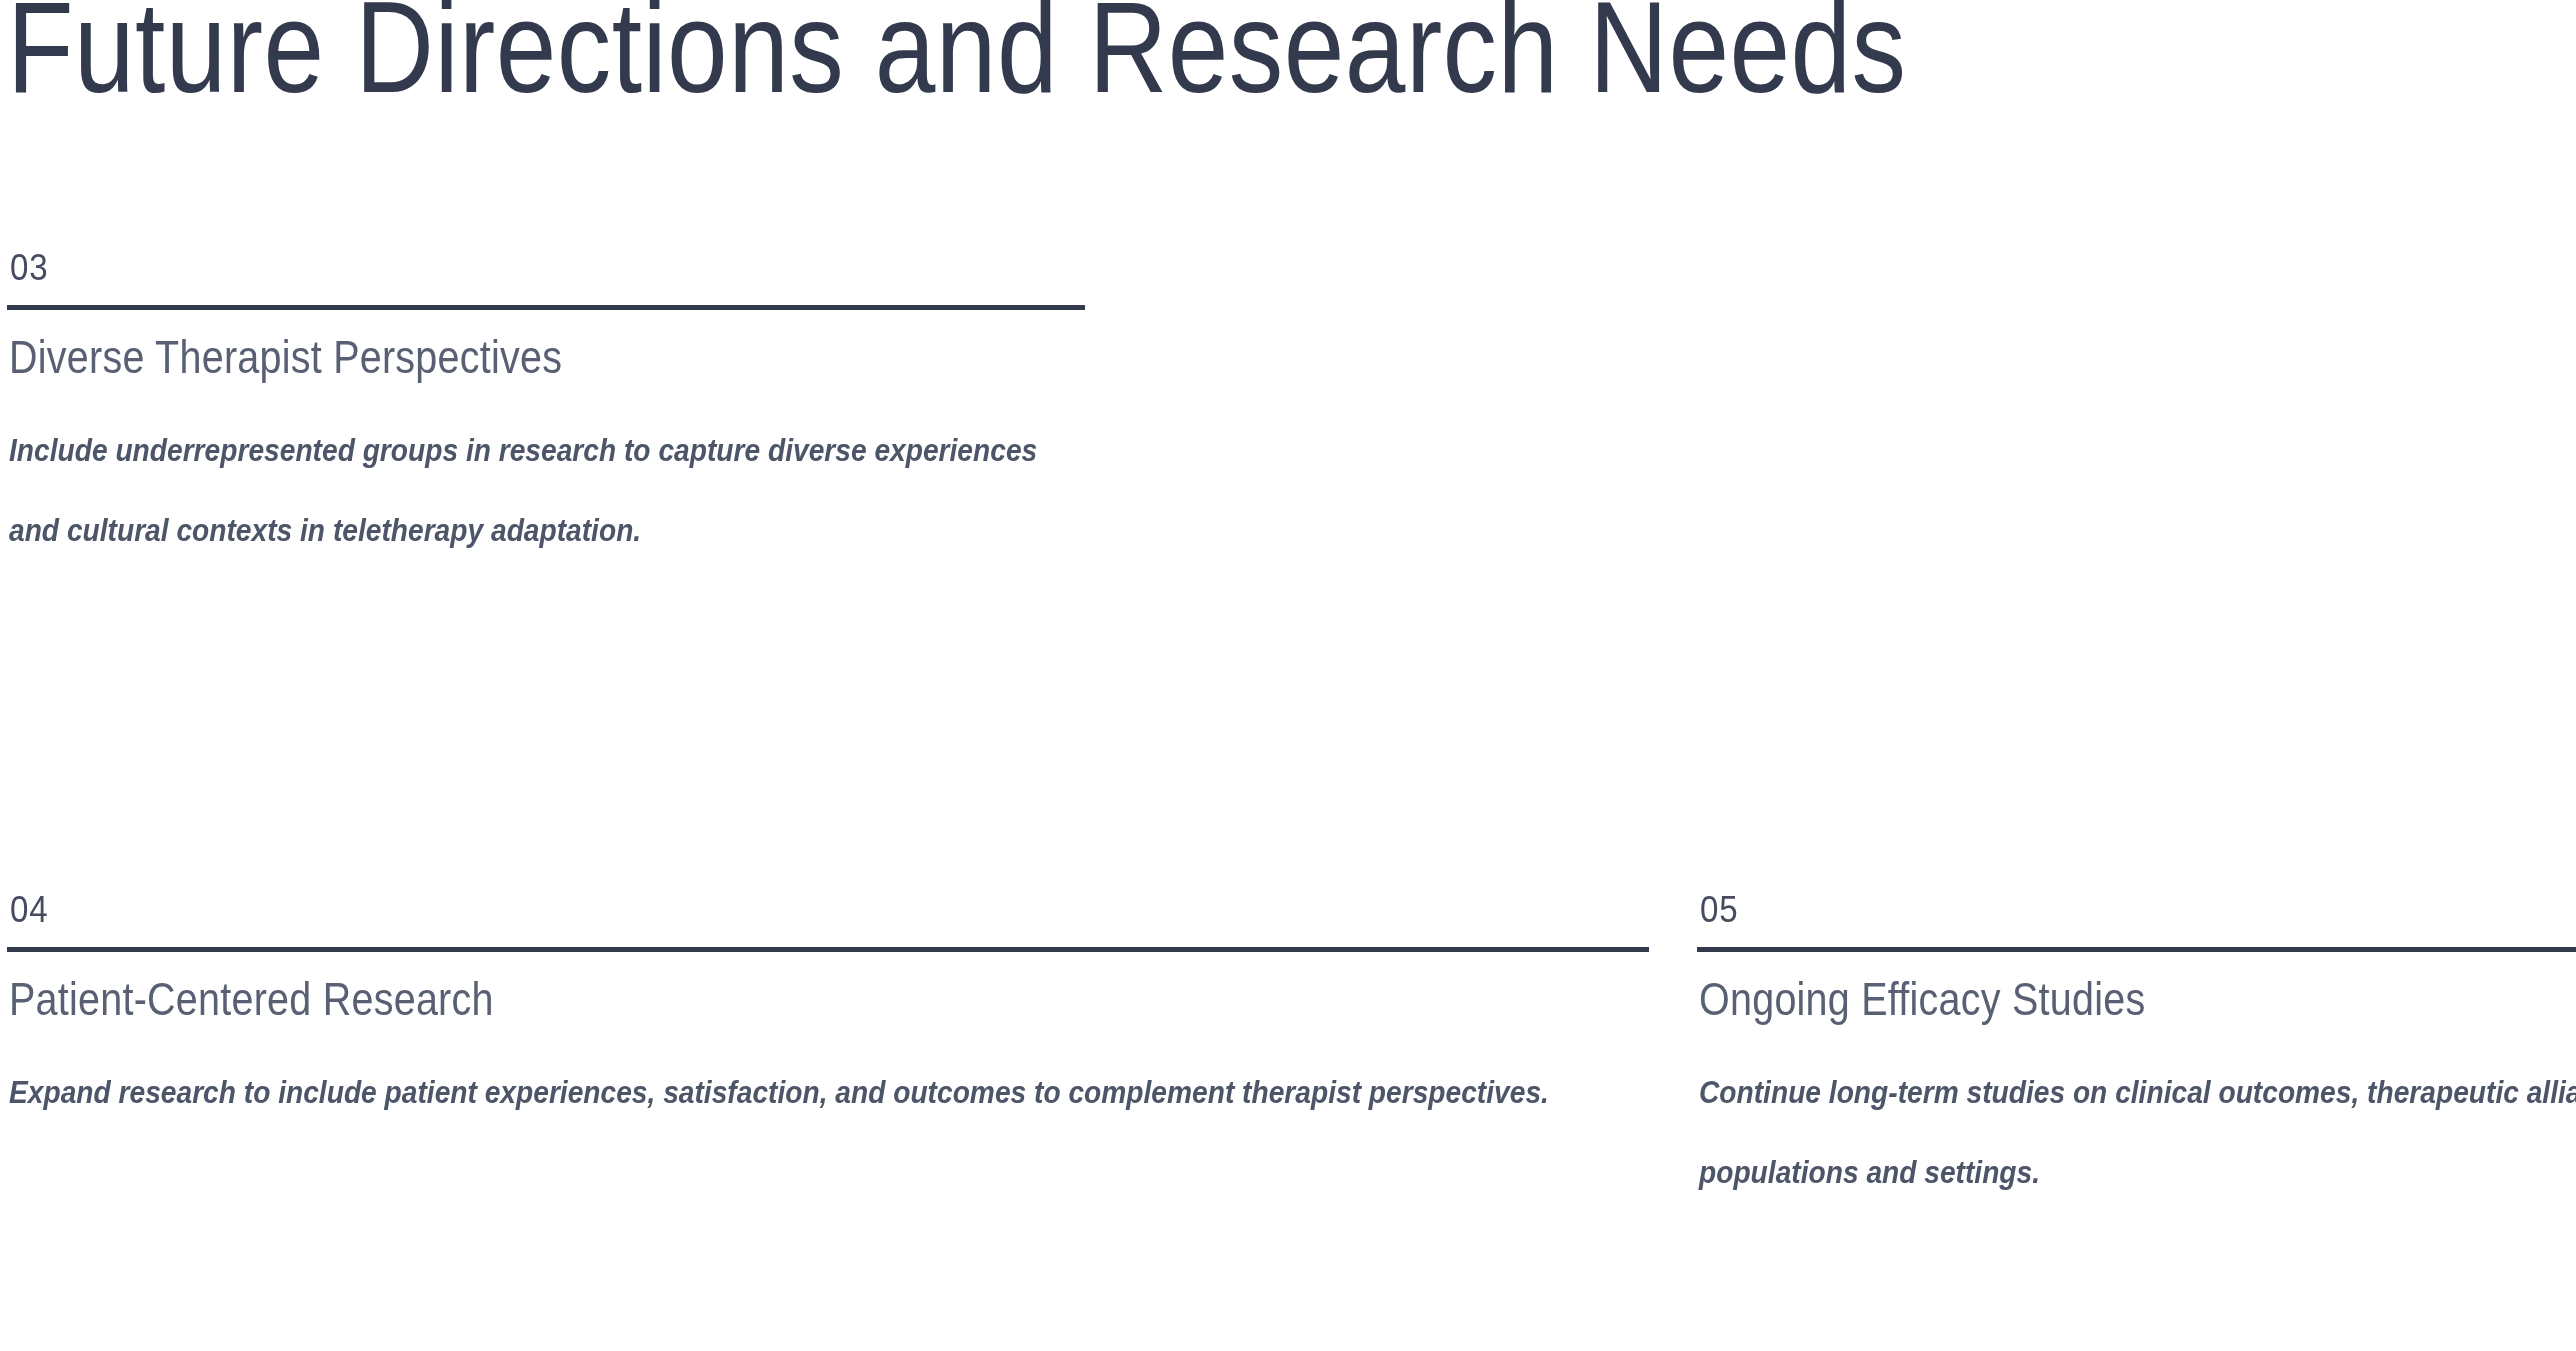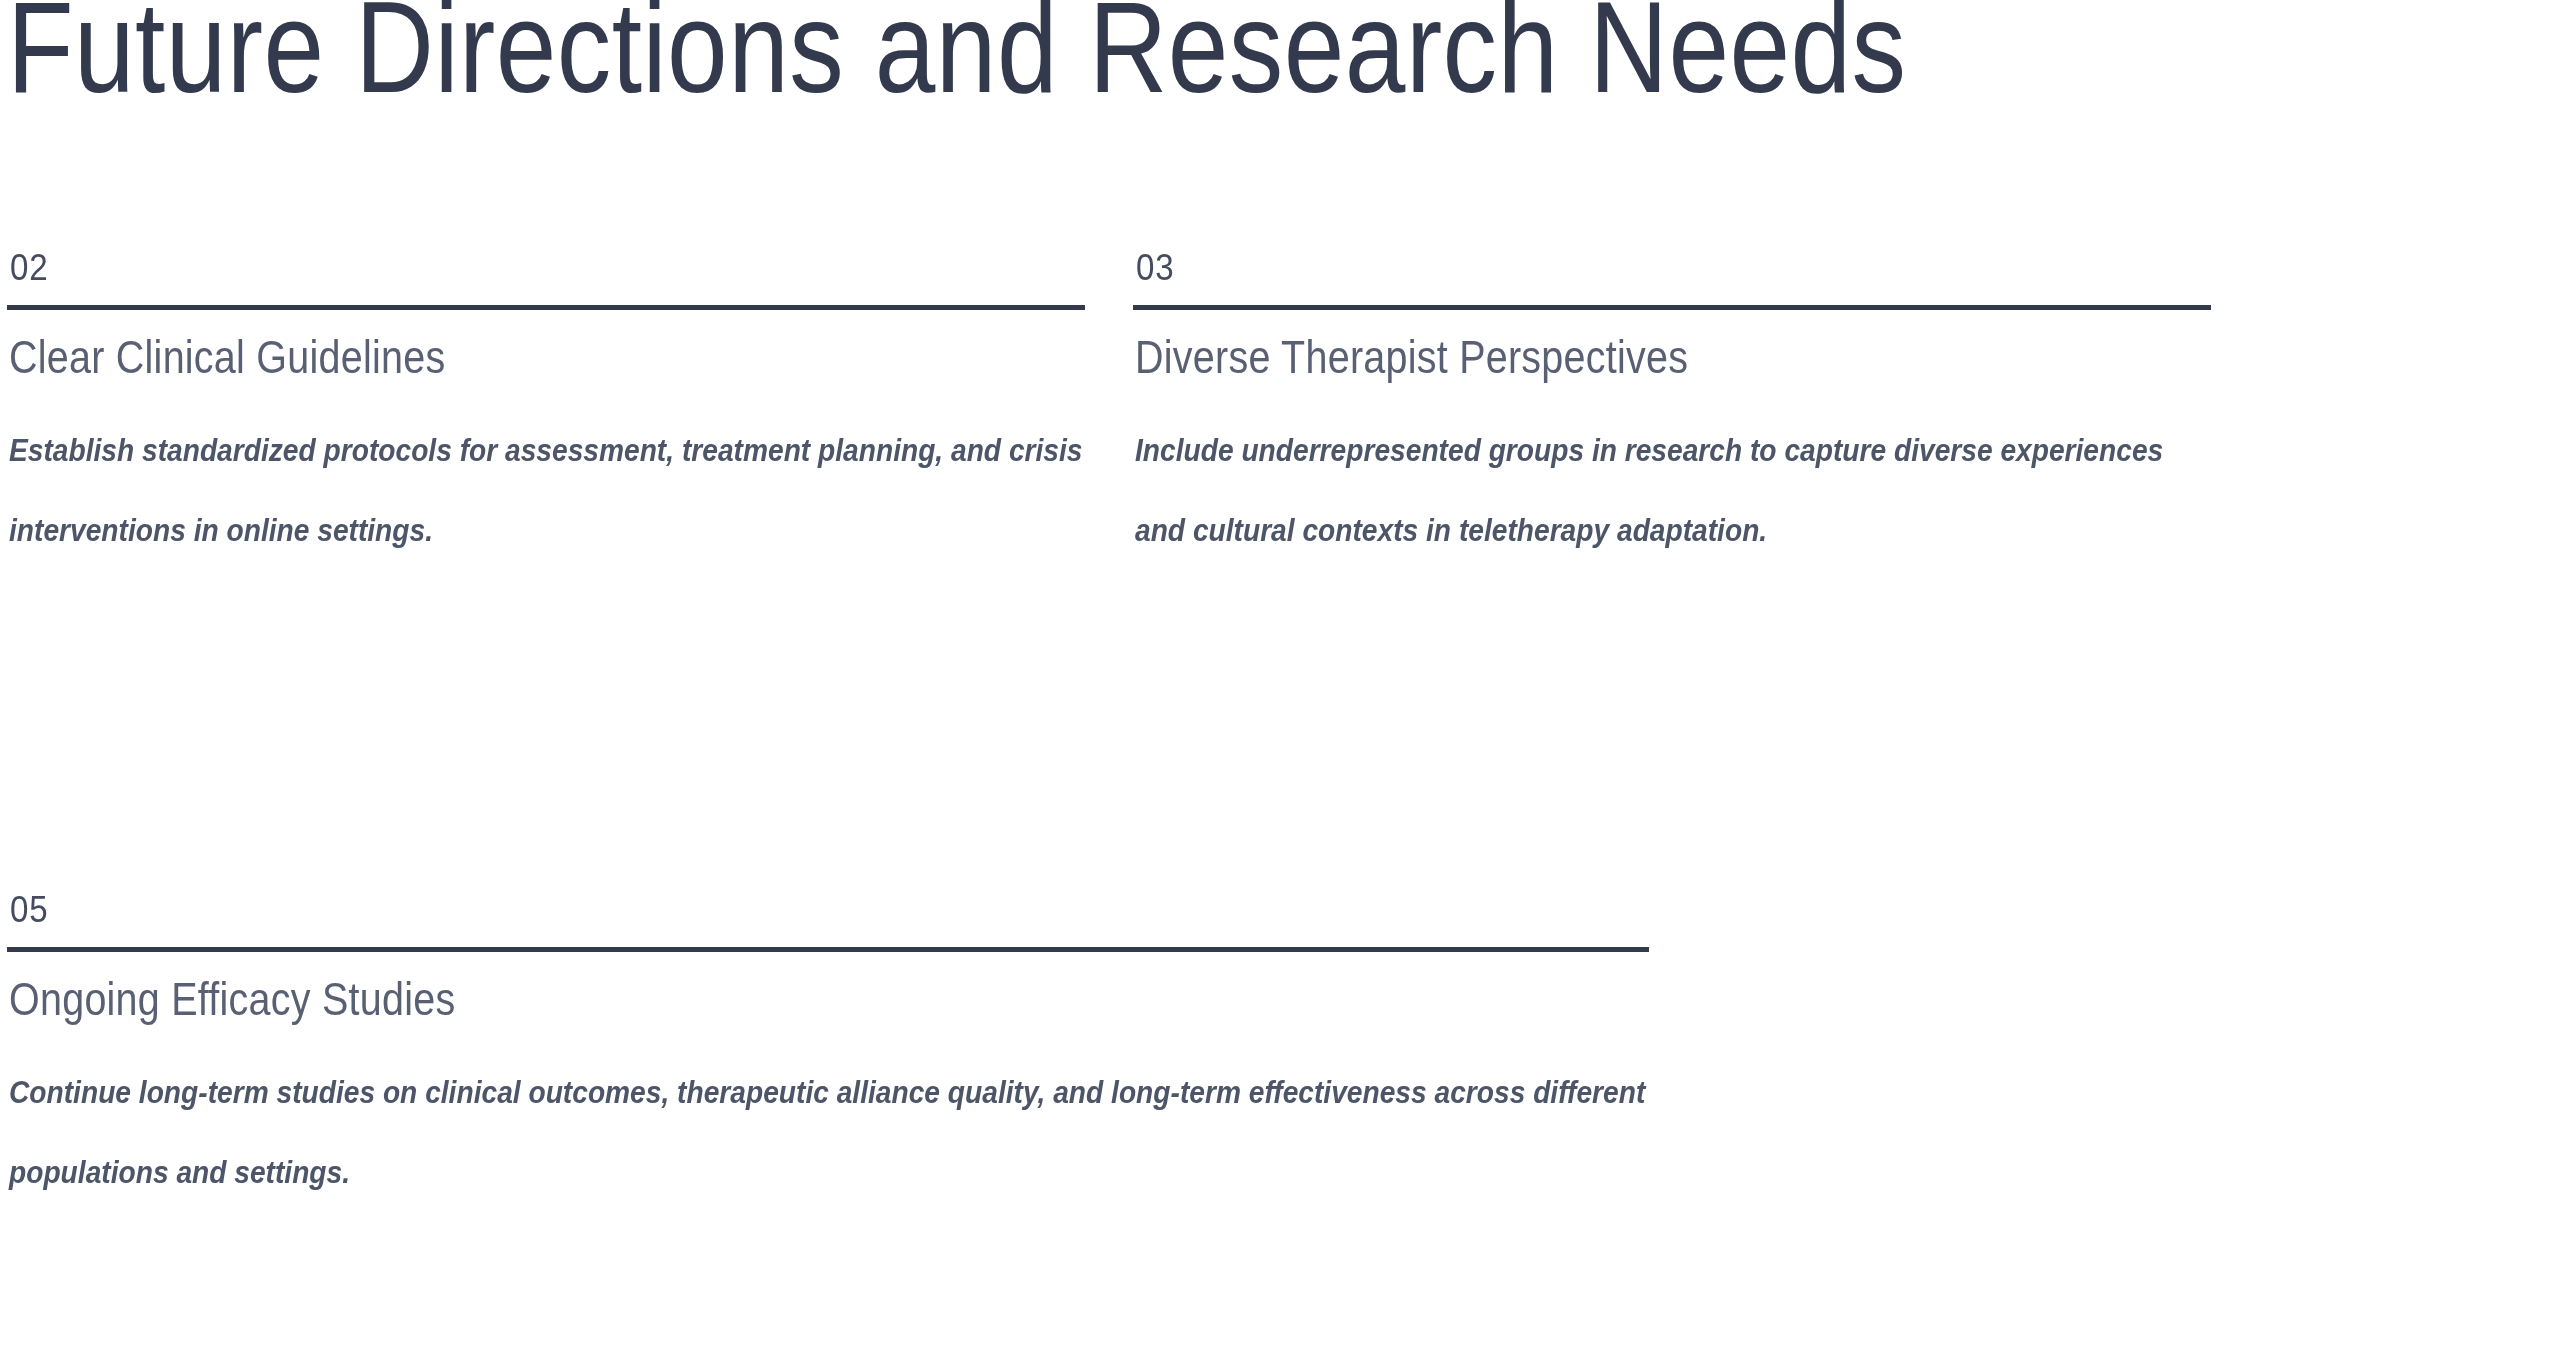--- a/index.html
+++ b/index.html
@@ -105,38 +105,38 @@
 </head>
 <body>
 
 <div class="page">
 
   <h1 class="page-title">Future Directions and Research Needs</h1>
 
   <div class="row row-1">
 
 
-    <div class="card card-02">
-      <span class="card-number">02</span>
-      <div class="card-rule"></div>
-      <span class="card-title">Clear Clinical Guidelines</span>
-      <p class="card-body">Establish standardized protocols for assessment, treatment planning, and crisis interventions in online settings.</p>
-    </div>
 
     <div class="card card-03">
       <span class="card-number">03</span>
       <div class="card-rule"></div>
       <span class="card-title">Diverse Therapist Perspectives</span>
       <p class="card-body">Include underrepresented groups in research to capture diverse experiences and cultural contexts in teletherapy adaptation.</p>
     </div>
 
   </div>
 
   <div class="row row-2">
 
+    <div class="card card-04">
+      <span class="card-number">04</span>
+      <div class="card-rule"></div>
+      <span class="card-title">Patient-Centered Research</span>
+      <p class="card-body">Expand research to include patient experiences, satisfaction, and outcomes to complement therapist perspectives.</p>
+    </div>
 
     <div class="card card-05">
       <span class="card-number">05</span>
       <div class="card-rule"></div>
       <span class="card-title">Ongoing Efficacy Studies</span>
       <p class="card-body">Continue long-term studies on clinical outcomes, therapeutic alliance quality, and long-term effectiveness across different populations and settings.</p>
     </div>
 
   </div>
 

